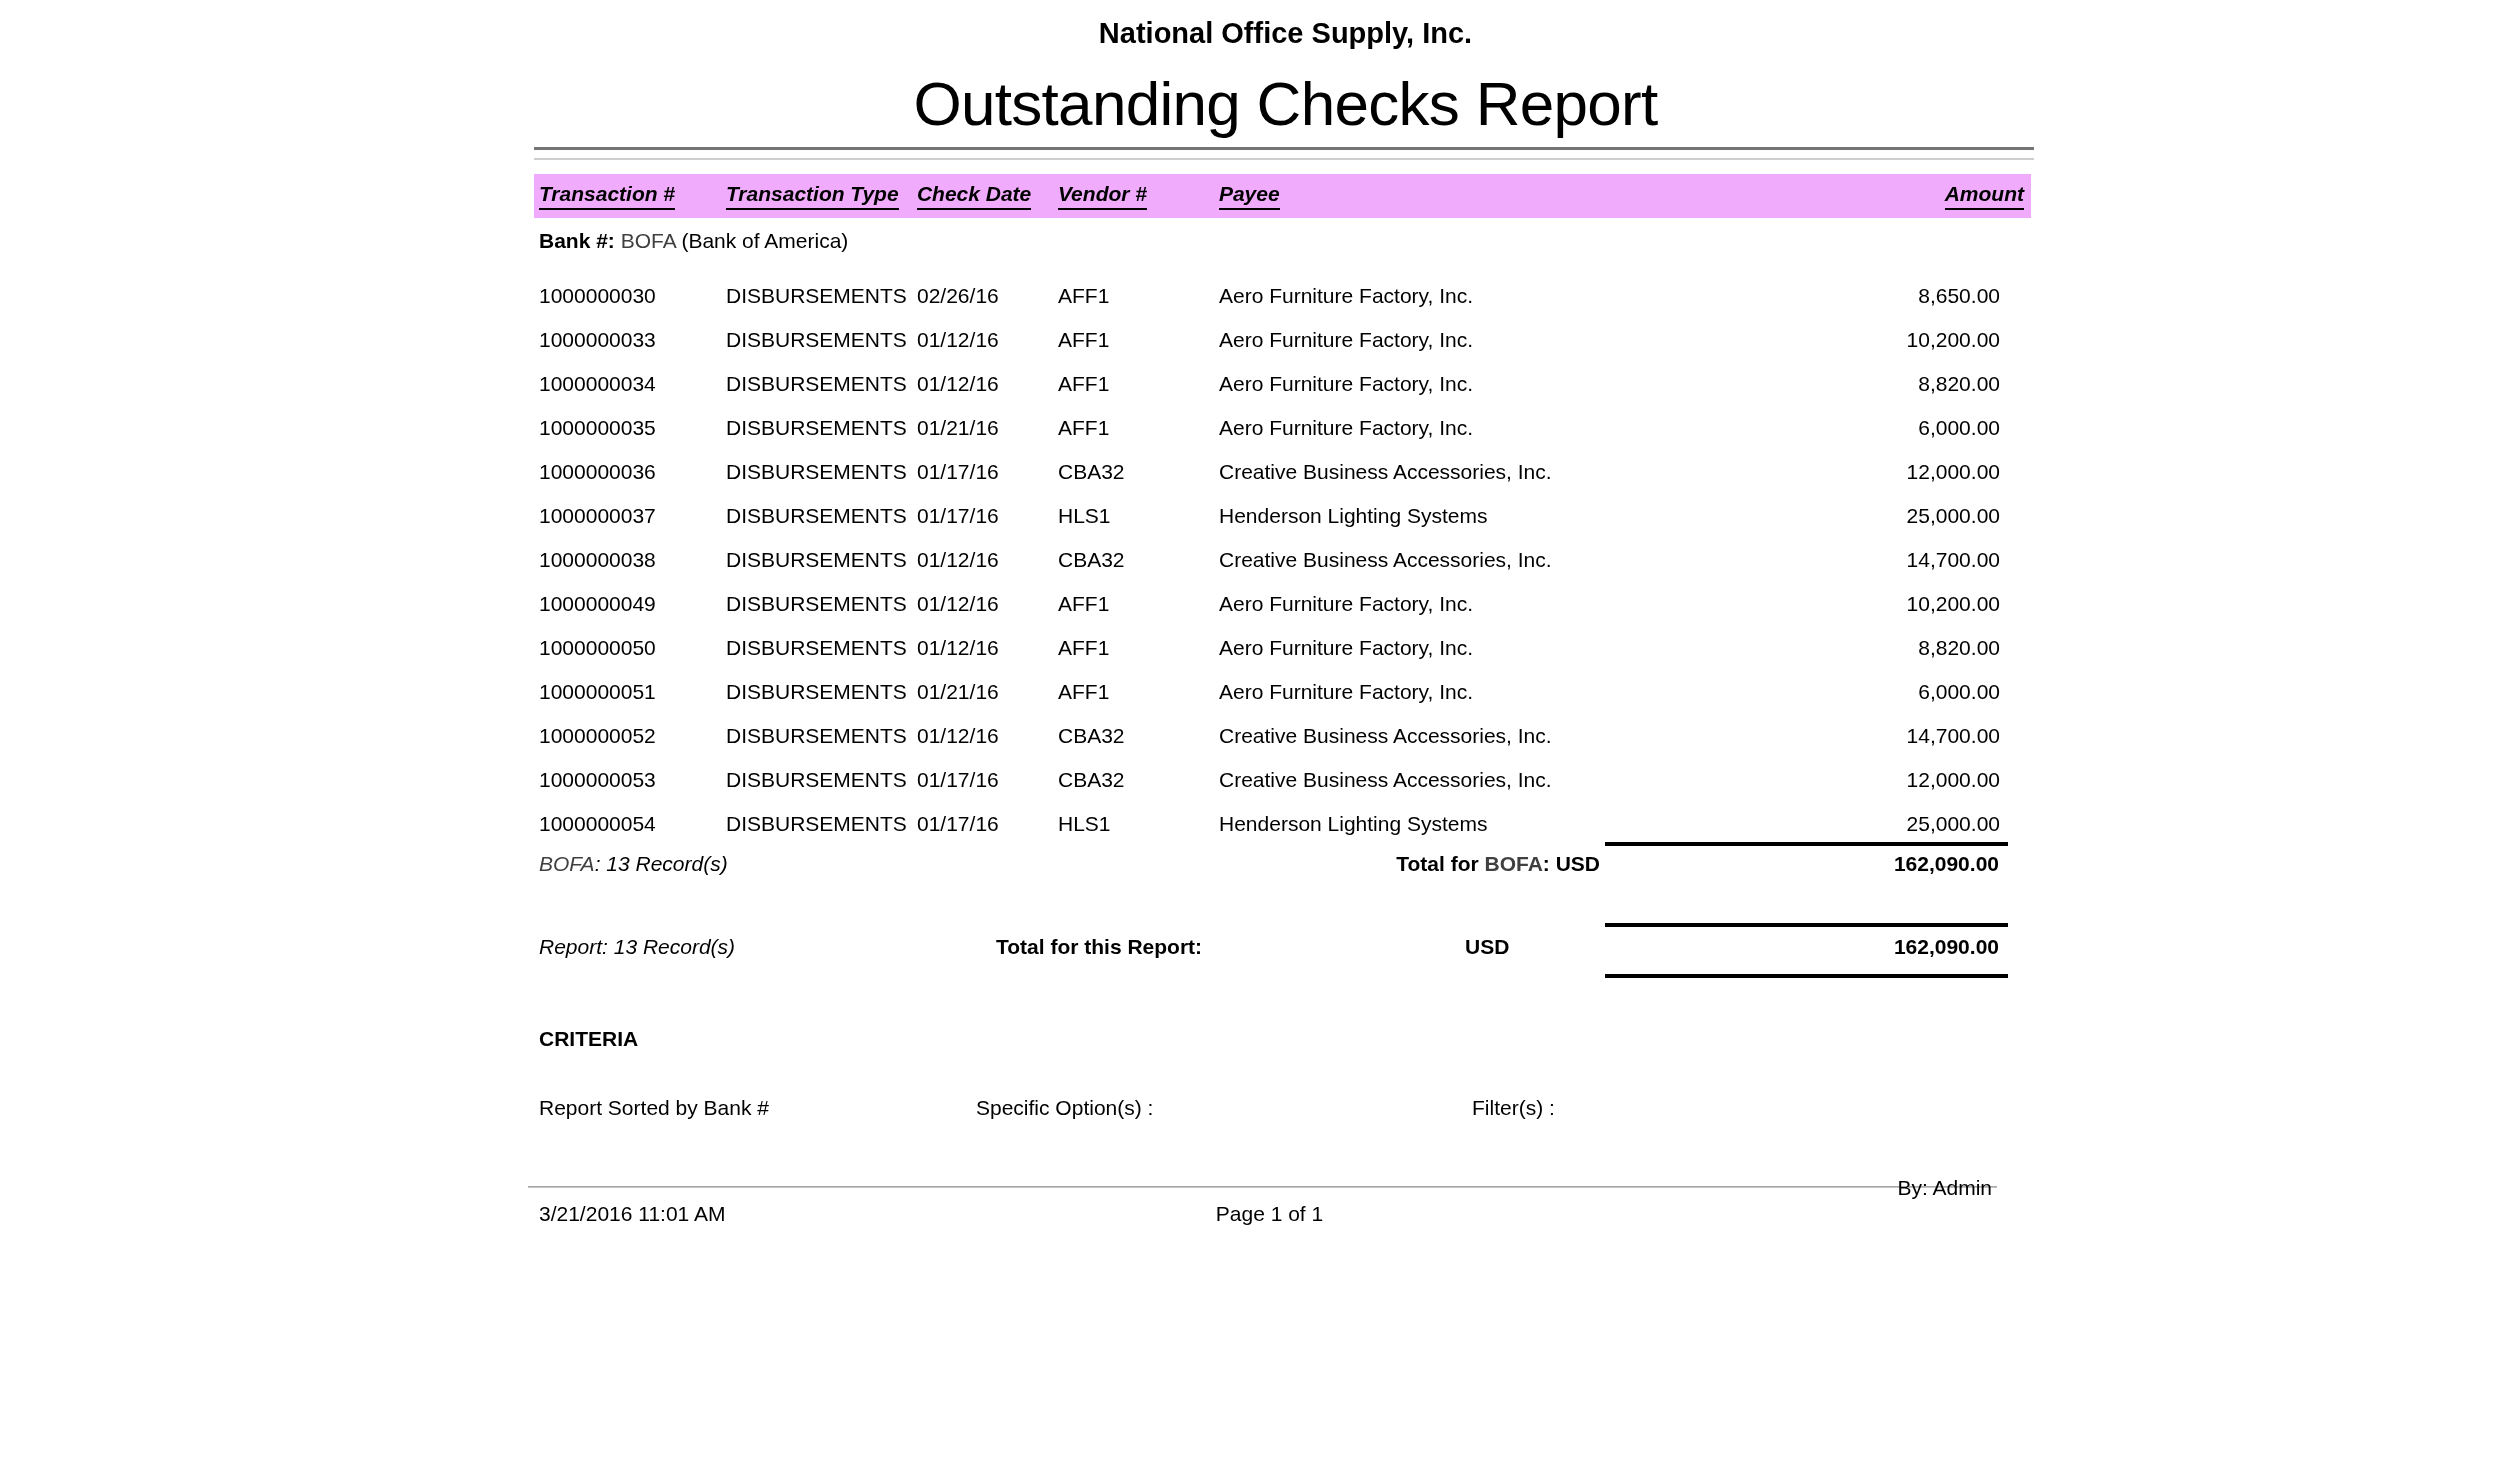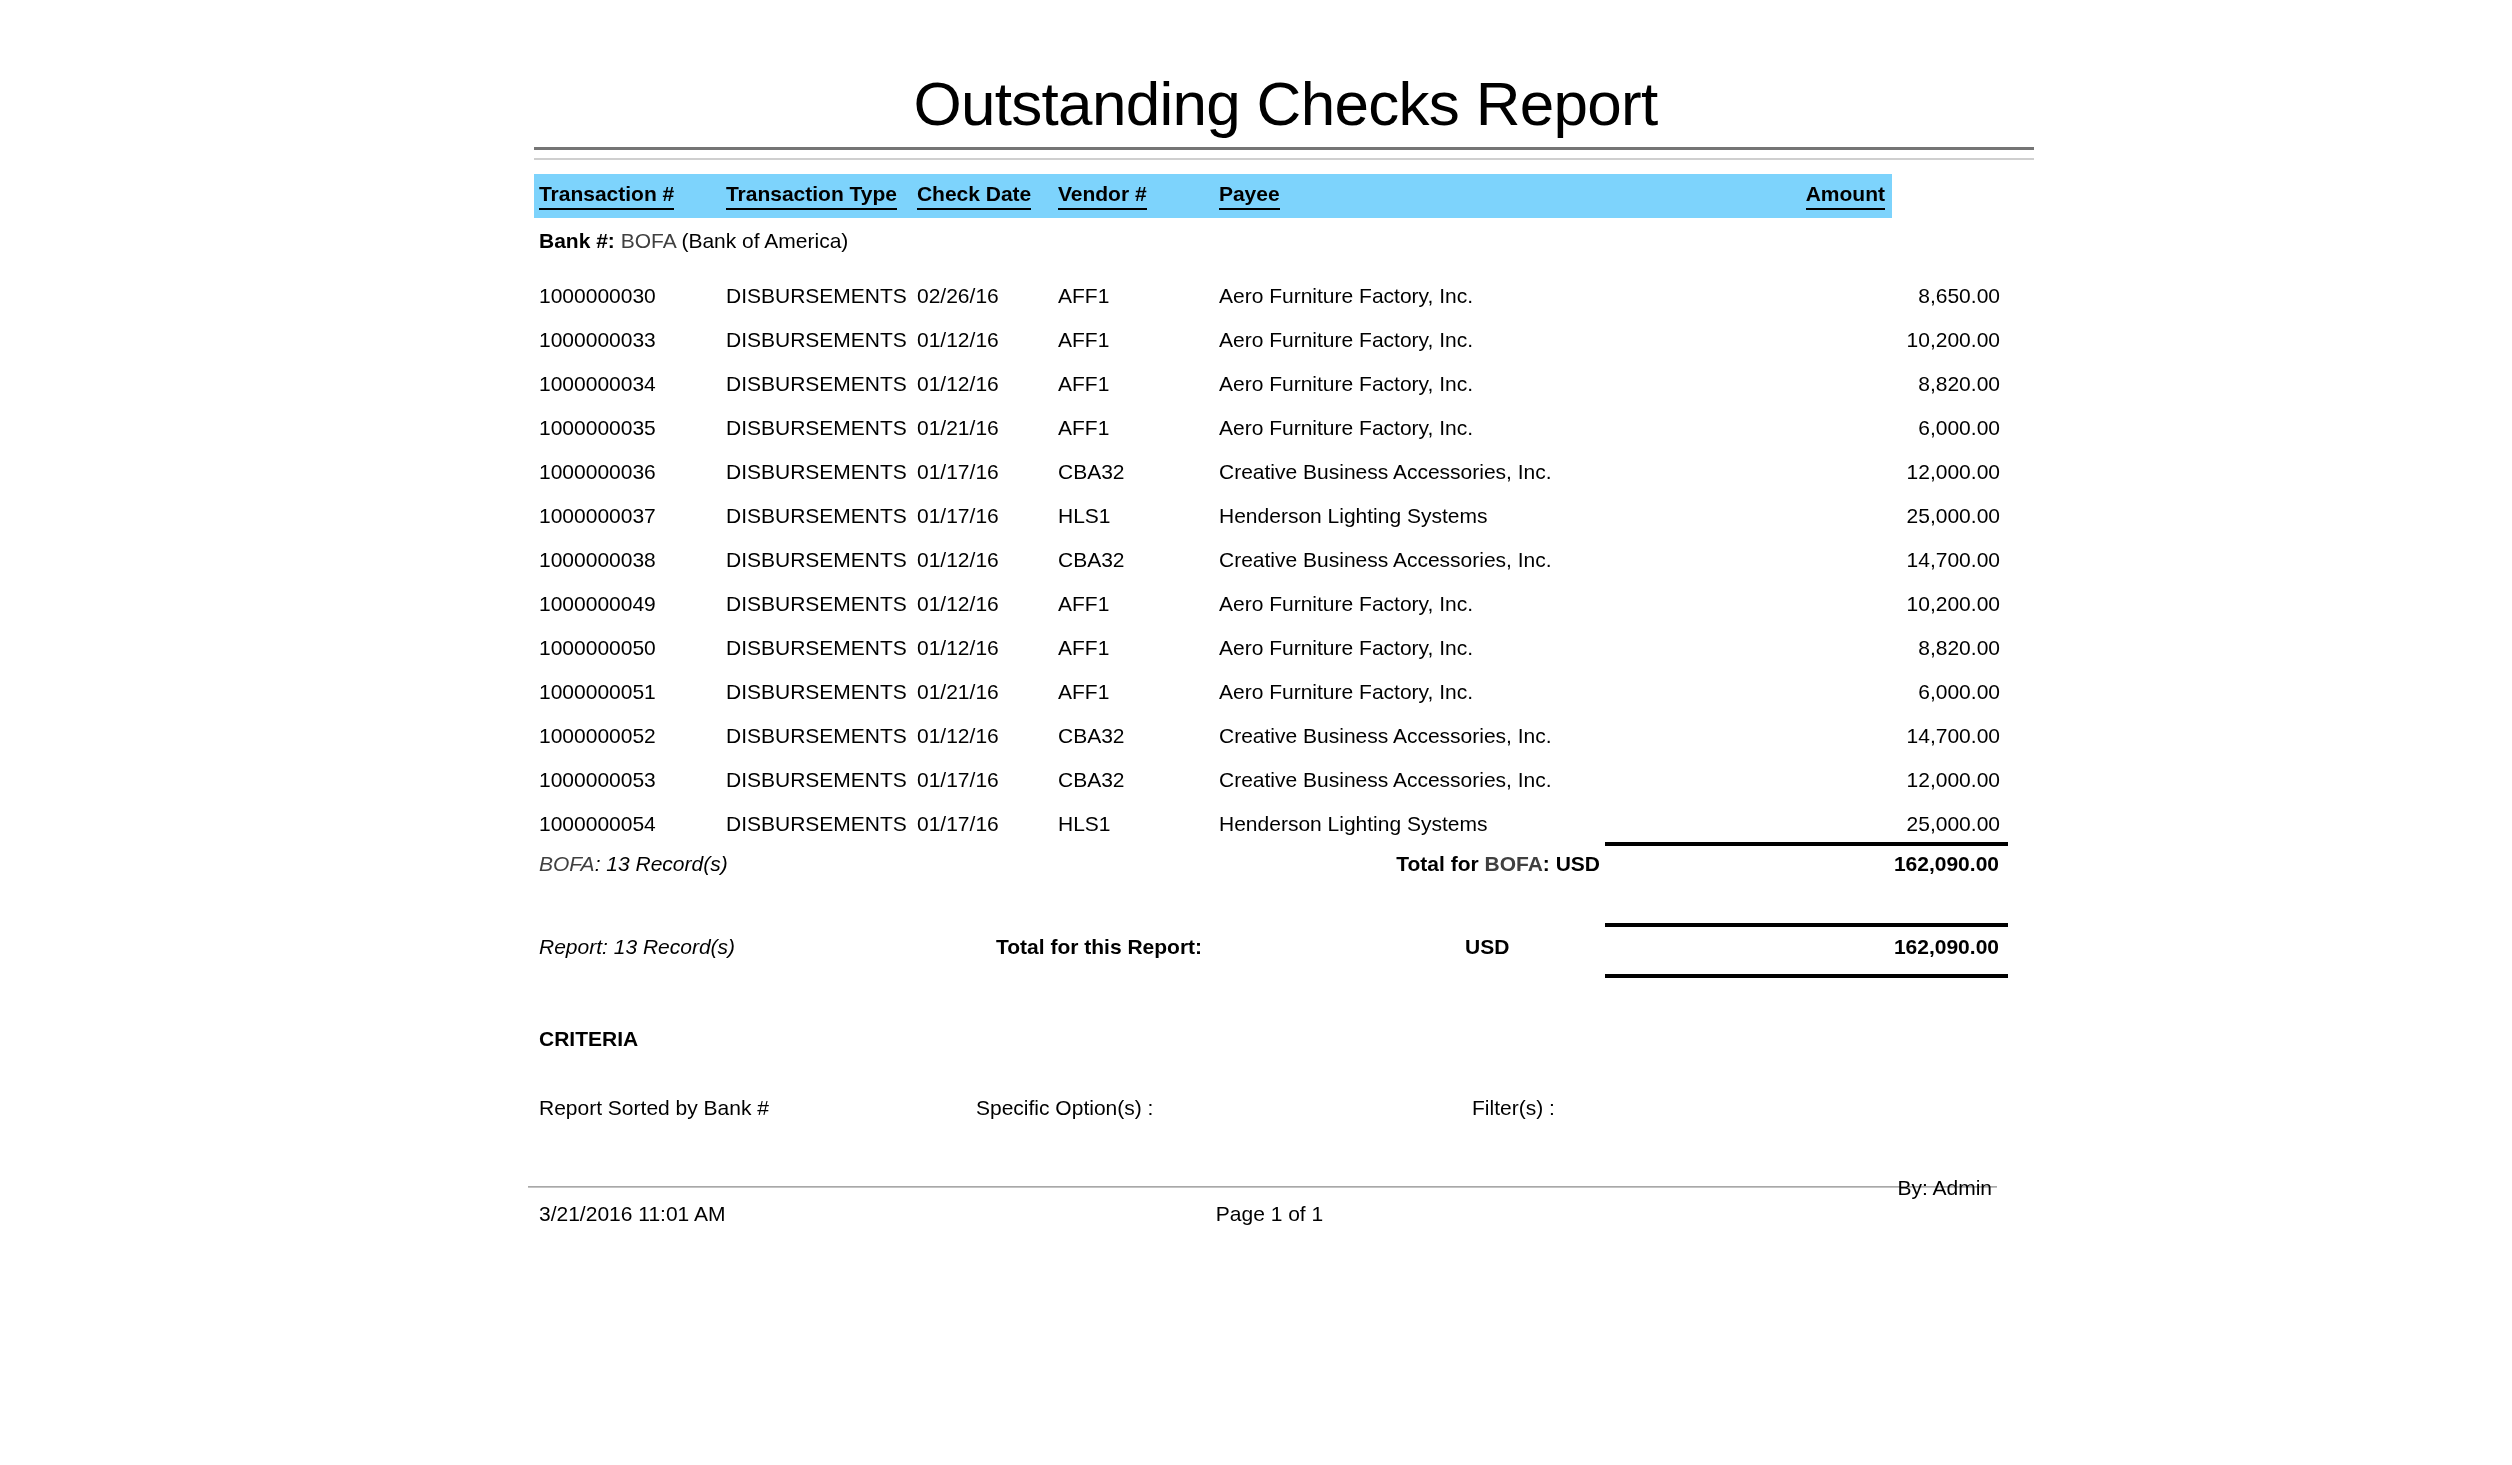--- a/index.html
+++ b/index.html
@@ -31,27 +31,28 @@
     position: absolute; top: 68px; left: 539px; width: 1493px;
     text-align: center; font-size: 62px; font-weight: 400; letter-spacing: -0.7px;
   }
 
   
   .sep-dark  { position: absolute; top: 147px; left: 534px; width: 1500px; height: 2.8px; background: #757575; }
   .sep-light { position: absolute; top: 158px; left: 534px; width: 1500px; height: 2.1px; background: #cfcfcf; }
 
   
   .header-bar {
-    position: absolute; top: 174px; left: 534px; width: 1358px; height: 44px;
-    background: #7dd3fc;
+    position: absolute; top: 174px; left: 534px; width: 1497px; height: 44px;
+    background: #f0abfc;
     display: grid;
     grid-template-columns: 187px 191px 141px 161px 1fr 237px;
     align-items: center;
     box-sizing: border-box;
     padding: 0 7px 0 4.9px;
+    font-style: italic;
   }
   .header-bar .hc span {
     display: inline-block;
     font-weight: bold;
     border-bottom: 2.1px solid #000;
     padding-bottom: 2.1px;
   }
   .header-bar .amt { text-align: right; }
 
   
@@ -92,20 +93,21 @@
   .footer-divider { position: absolute; top: 1186px; left: 528px; width: 1469px; height: 2.1px; background: #c4c4c4; border-top: 0.7px solid #a8a8a8; box-sizing: border-box; }
   .footer-date { position: absolute; top: 1202px; left: 539px; }
   .footer-page { position: absolute; top: 1202px; left: 539px; width: 1461px; text-align: center; }
   .footer-by   { position: absolute; top: 1176px; left: 1650px; width: 342px; text-align: right; }
 </style>
 </head>
 <body>
 
 <div class="page">
 
+  <div class="company">National Office Supply, Inc.</div>
   <div class="title">Outstanding Checks Report</div>
 
   <div class="sep-dark"></div>
   <div class="sep-light"></div>
 
   <div class="header-bar">
     <div class="hc"><span>Transaction #</span></div>
     <div class="hc"><span>Transaction Type</span></div>
     <div class="hc"><span>Check Date</span></div>
     <div class="hc"><span>Vendor #</span></div>

